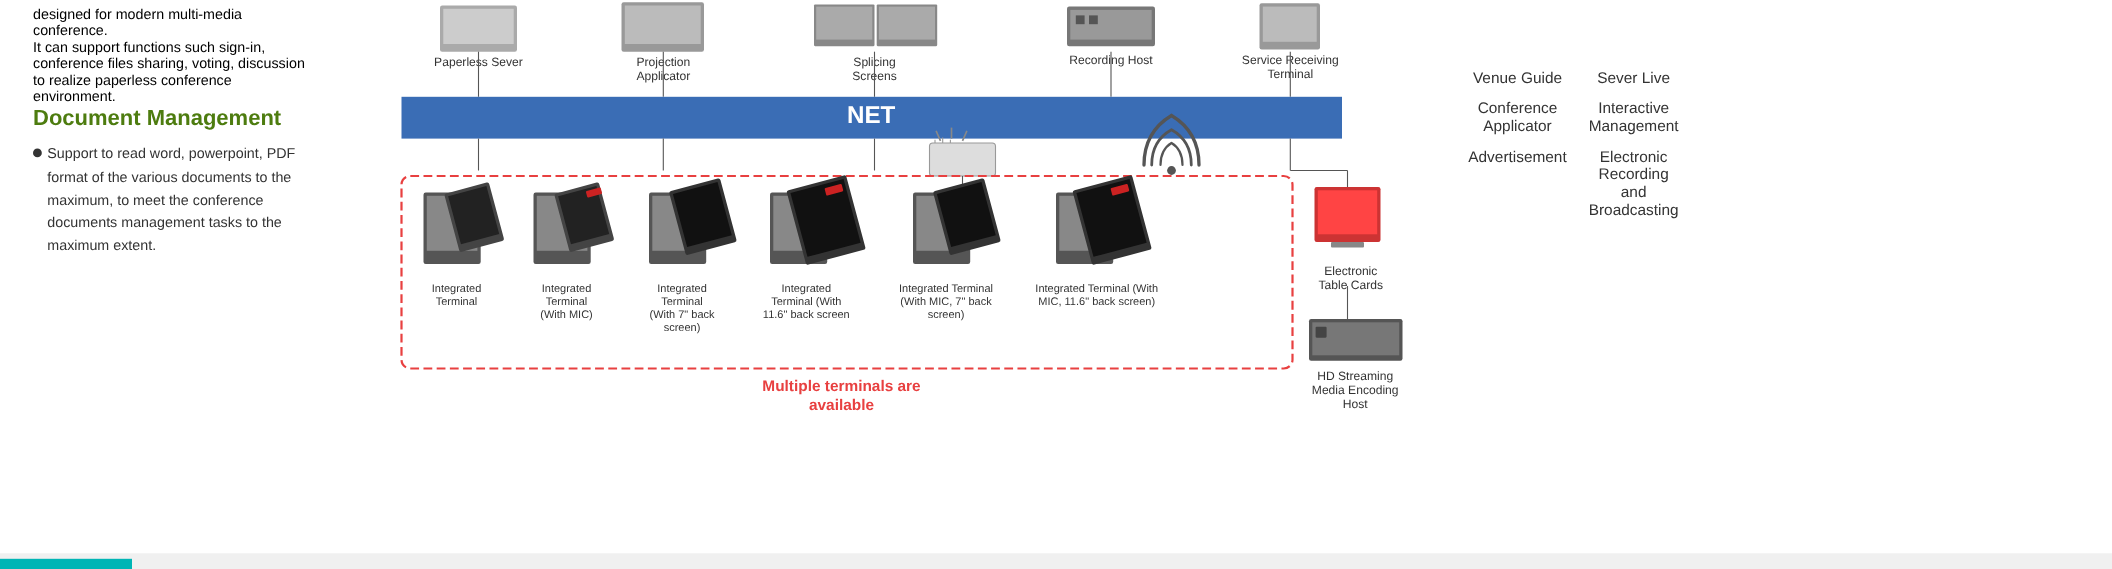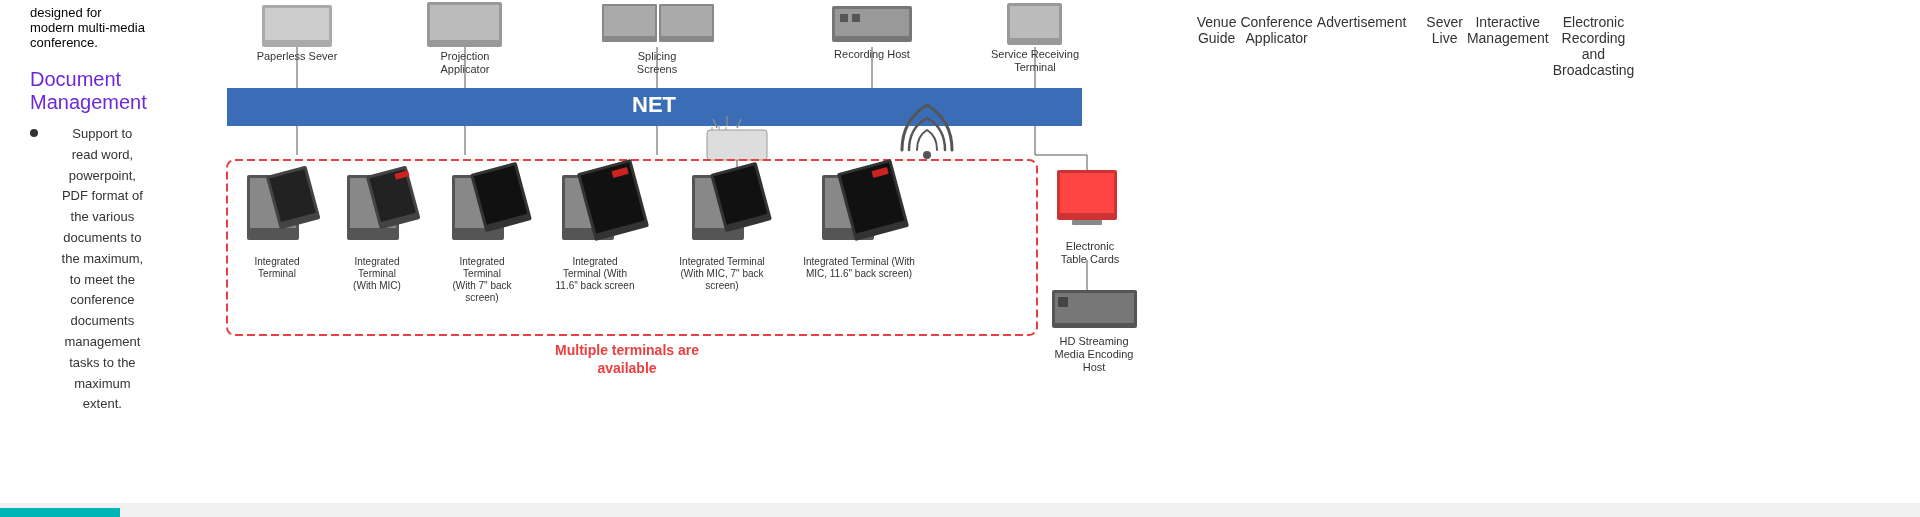--- a/index.html
+++ b/index.html
@@ -5,56 +5,56 @@
     * { box-sizing: border-box; margin: 0; padding: 0; }
     body {
       font-family: Arial, sans-serif;
       font-size: 13px;
       background: #fff;
       width: 1920px;
       overflow-x: hidden;
     }
 
     .section-title {
-      color: #6d28d9;
+      color: #4d7c0f;
       font-size: 20px;
-      font-weight: normal;
-      margin: 18px 0 10px 0;
+      font-weight: bold;
+      margin: 2px 0 10px 0;
     }
 
     .bullet-item {
       display: flex;
       align-items: flex-start;
-      gap: 20px;
+      gap: 5px;
       color: #333;
       font-size: 13px;
       line-height: 1.6;
-      text-align: center;
     }
 
     .bullet-dot {
       width: 8px;
       height: 8px;
       border-radius: 50%;
       background: #333;
       margin-top: 5px;
       flex-shrink: 0;
     }
 
     .right-columns {
       display: flex;
       gap: 0;
     }
 
     .right-col {
       flex: 1;
       display: flex;
-      flex-direction: row;
+      flex-direction: column;
       gap: 4px;
       padding: 0 10px;
+      margin-top: 48px;
     }
 
     .right-col-item {
       font-size: 14px;
       color: #333;
       text-align: center;
       padding: 4px 0;
       font-weight: 500;
     }
 
@@ -83,20 +83,21 @@
     }
 
   </style>
 </head>
 <body>
 
 <div class="page">
 
   <div class="col-left">
     <p>designed for modern multi-media conference.</p>
+    <p>It can support functions such sign-in, conference files sharing, voting, discussion to realize paperless conference environment.</p>
 
     <div class="section-title">Document Management</div>
 
     <div class="bullet-item">
       <div class="bullet-dot"></div>
       <span>Support to read word, powerpoint, PDF format of the various documents to the maximum, to meet the conference documents management tasks to the maximum extent.</span>
     </div>
   </div>
 
   <div class="col-mid">

